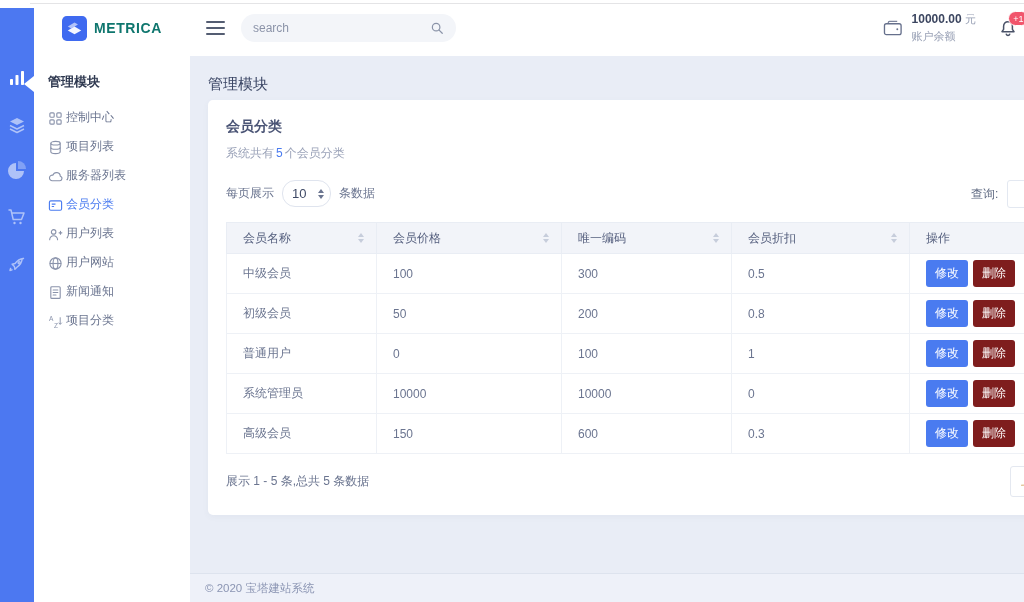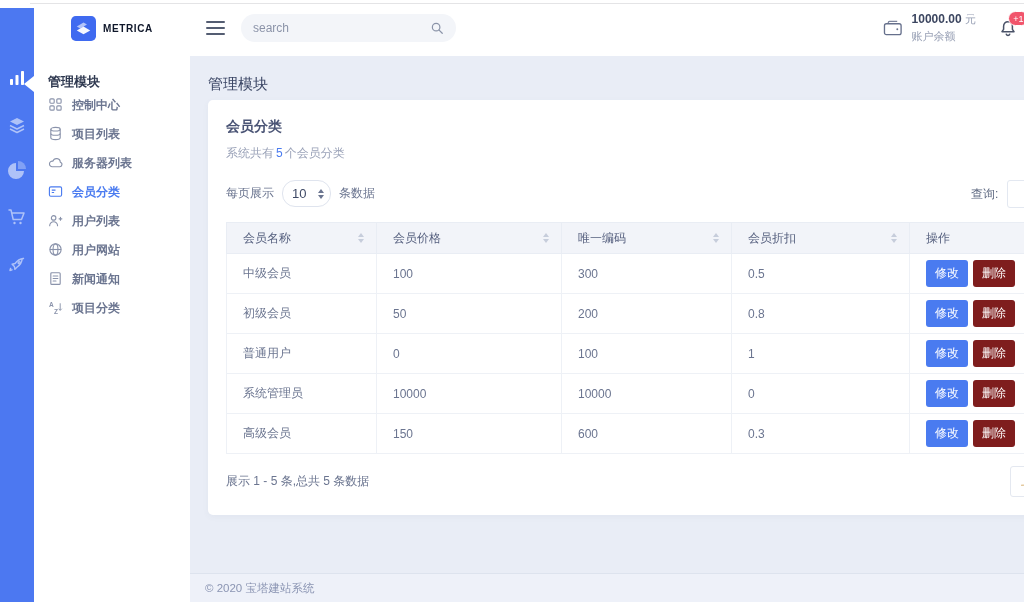--- a/index.html
+++ b/index.html
@@ -17,25 +17,25 @@
   .rail-icon.active { opacity:1; }
   .rail-icon svg { width:20px; height:20px; display:block; }
   .notch { position:absolute; left:24px; top:76px; width:0; height:0;
            border-top:8px solid transparent; border-bottom:8px solid transparent;
            border-right:10px solid #fff; z-index:5; }
 
   
   .sidebar { width:156px; background:#fff; }
   .logo { height:56px; display:flex; align-items:center; justify-content:center; gap:7px; cursor:pointer; }
   .logo-icon svg { width:25px; height:25px; display:block; }
-  .logo-text { font-size:10px; font-weight:bold; color:#0f172a; letter-spacing:.6px;text-align:center; }
+  .logo-text { font-size:14px; font-weight:bold; color:#0f766e; letter-spacing:.6px;text-align:center; }
   .menu-title { margin:17px 0 6px 14px; font-size:13px; font-weight:bold; color:#2f3950; }
   #menuList { list-style:none; }
-  .menu-item { height:29px; display:flex; align-items:flex-start; gap:9px; padding-left:14px;
-               color:#6b7590; cursor:pointer;font-weight:bold; }
+  .menu-item { height:29px; display:flex; align-items:flex-end; gap:3px; padding-left:14px;
+               color:#6b7590; cursor:pointer; }
   .menu-item .mi-icon { width:15px; height:15px; display:flex; color:#8a93ab; }
   .menu-item .mi-icon svg { width:15px; height:15px; }
   .menu-item.active, .menu-item.active .mi-icon { color:#4a7bf0; }
 
   
   .main { flex:1; min-width:0; display:flex; flex-direction:column; }
   .topbar { height:56px; background:#fff; display:flex; align-items:center; padding:0 2px 0 16px; flex:0 0 auto; }
   .hamburger { width:20px; cursor:pointer; }
   .hamburger i { display:block; width:19px; height:2px; background:#545d72; border-radius:1px; margin:4px 0; }
   .search-box { margin-left:15px; width:215px; height:28px; background:#f3f5f9; border-radius:14px;

